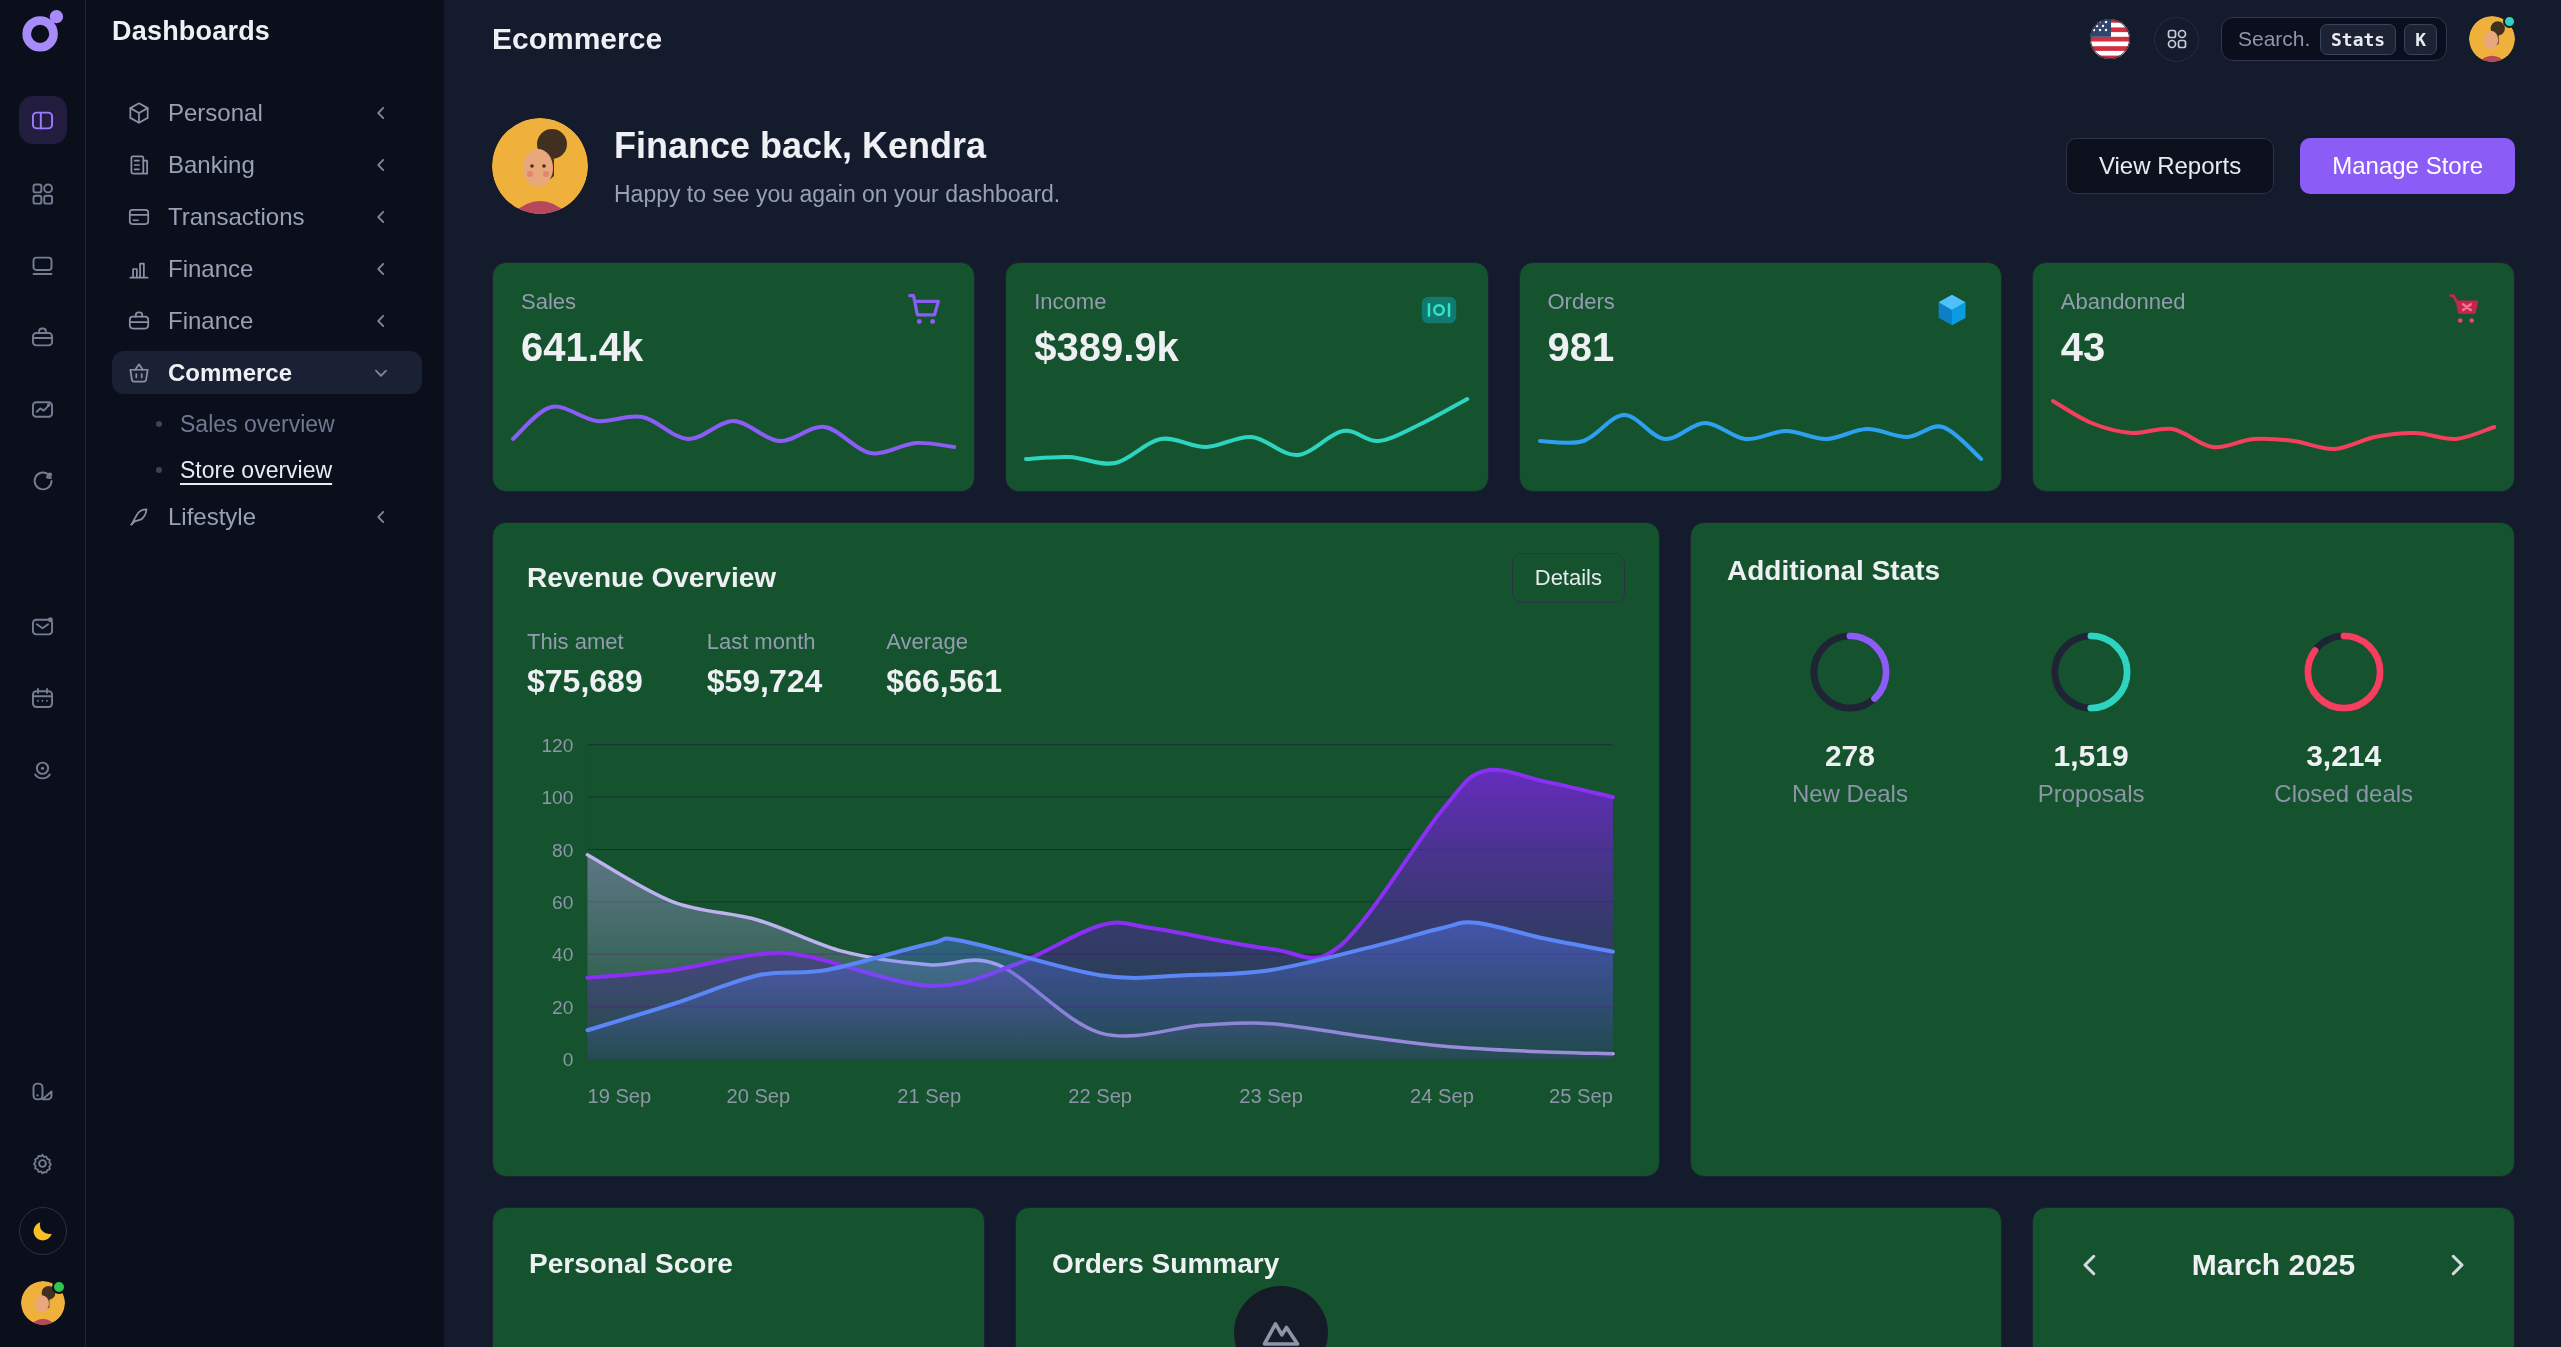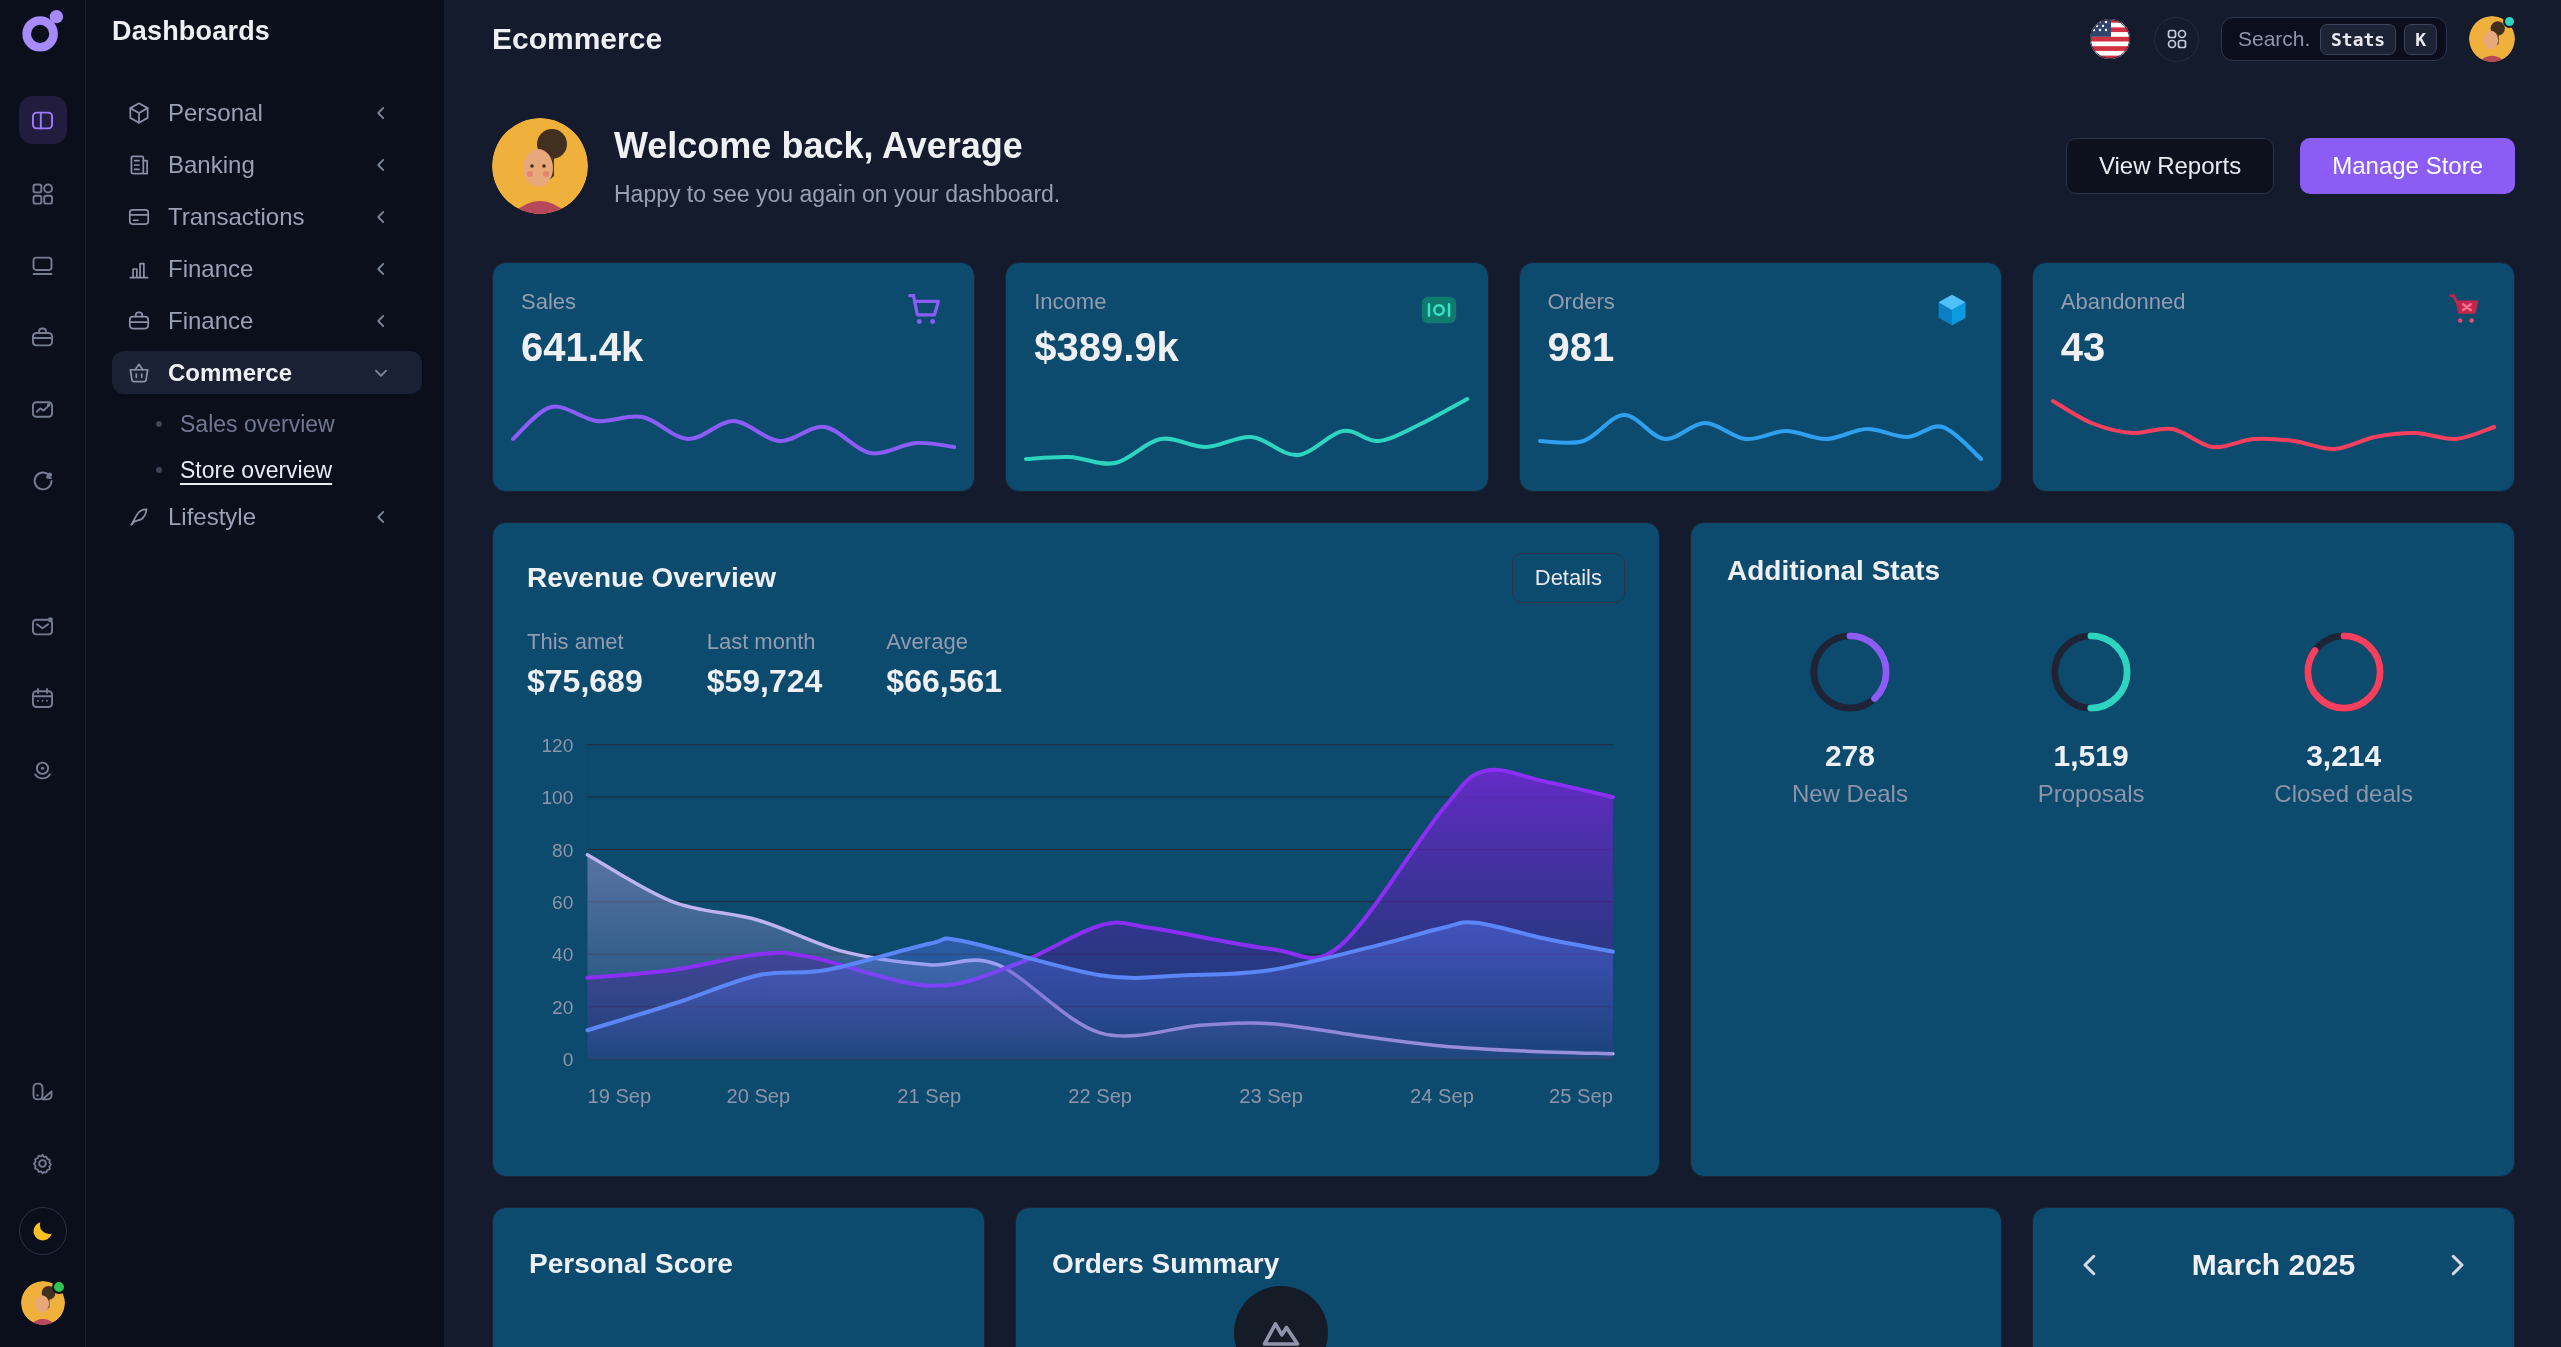--- a/index.html
+++ b/index.html
@@ -54,21 +54,21 @@
   .welcome { margin-top:40px; display:flex; align-items:center; }
   .welcome-text { margin-left:26px; }
   .w-title { font-size:36px; font-weight:700; }
   .w-sub { font-size:23px; color:#97a0b4; margin-top:14px; }
   .w-actions { margin-left:auto; display:flex; gap:26px; }
   .btn { height:56px; border-radius:10px; font-size:24px; display:flex; align-items:center; padding:0 32px; cursor:pointer; border:none; font-family:"Liberation Sans",sans-serif; }
   .btn.ghost { background:#0d111d; border:1px solid #2b3348; color:#e9ebf0; }
   .btn.primary { background:#8b5cf6; color:#fff; }
 
   .cards-row { margin-top:48px; display:grid; grid-template-columns:repeat(4,1fr); gap:30px; }
-  .card { background:#0c4a6e; border:1px solid #1c2333; border-radius:14px; position:relative; }
+  .card { background:#14532d; border:1px solid #1c2333; border-radius:14px; position:relative; }
   .stat-card { height:230px; padding:26px 28px; }
   .stat-label { font-size:22px; color:#949cb0; }
   .stat-value { font-size:40px; font-weight:700; margin-top:10px; }
   .stat-icon { position:absolute; top:26px; right:28px; width:42px; height:42px; }
   .spark { position:absolute; left:18px; right:18px; bottom:14px; height:96px; width:calc(100% - 36px); }
 
   .mid-row { margin-top:30px; display:grid; grid-template-columns:1168px 1fr; gap:30px; }
   .revenue-card { height:655px; padding:30px 34px; }
   .rev-head { display:flex; align-items:center; }
   .card-title { font-size:28px; font-weight:700; }
@@ -376,21 +376,21 @@
             <path d="M34 40q14-14 28 0v18q-14 14-28 0z" fill="#4a3625"></path>
             <ellipse cx="46" cy="50" rx="15" ry="19" fill="#e8a87c"></ellipse>
             <circle cx="40" cy="48" r="1.8" fill="#41301f"></circle>
             <circle cx="52" cy="48" r="1.8" fill="#41301f"></circle>
             <circle cx="38" cy="56" r="3" fill="#e2766a" opacity="0.7"></circle>
             <circle cx="54" cy="56" r="3" fill="#e2766a" opacity="0.7"></circle>
             <path d="M20 96q28-26 56 0z" fill="#b5485a"></path>
           </g>
       </svg>
       <div class="welcome-text">
-        <div class="w-title">Welcome back, Average</div>
+        <div class="w-title">Finance back, Kendra</div>
         <div class="w-sub">Happy to see you again on your dashboard.</div>
       </div>
       <div class="w-actions">
         <button class="btn ghost">View Reports</button>
         <button class="btn primary">Manage Store</button>
       </div>
     </section>
 
     <section class="cards-row">
       <div class="card stat-card">

